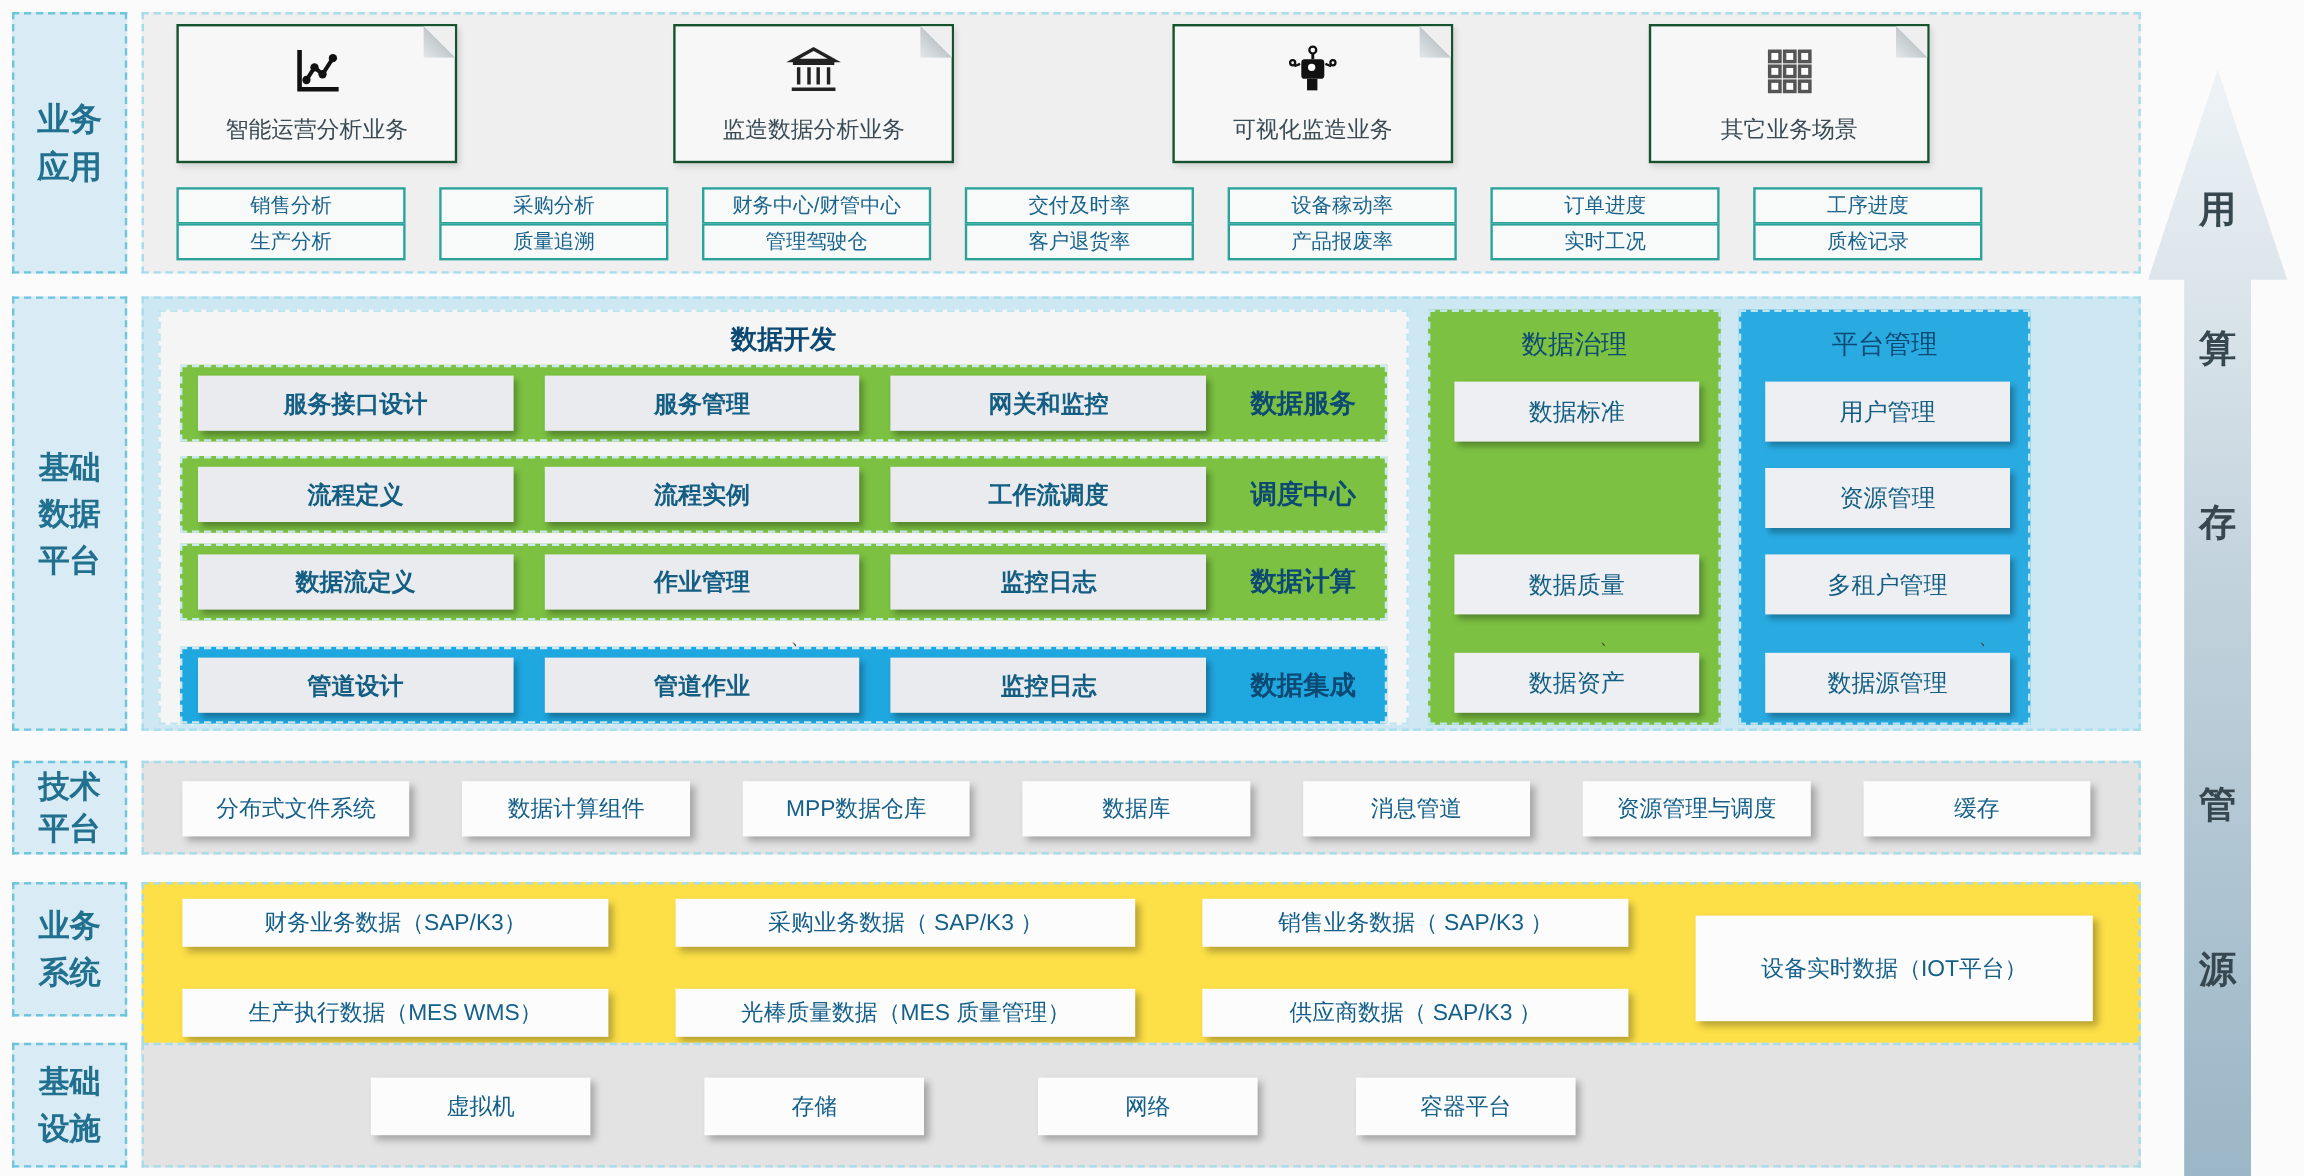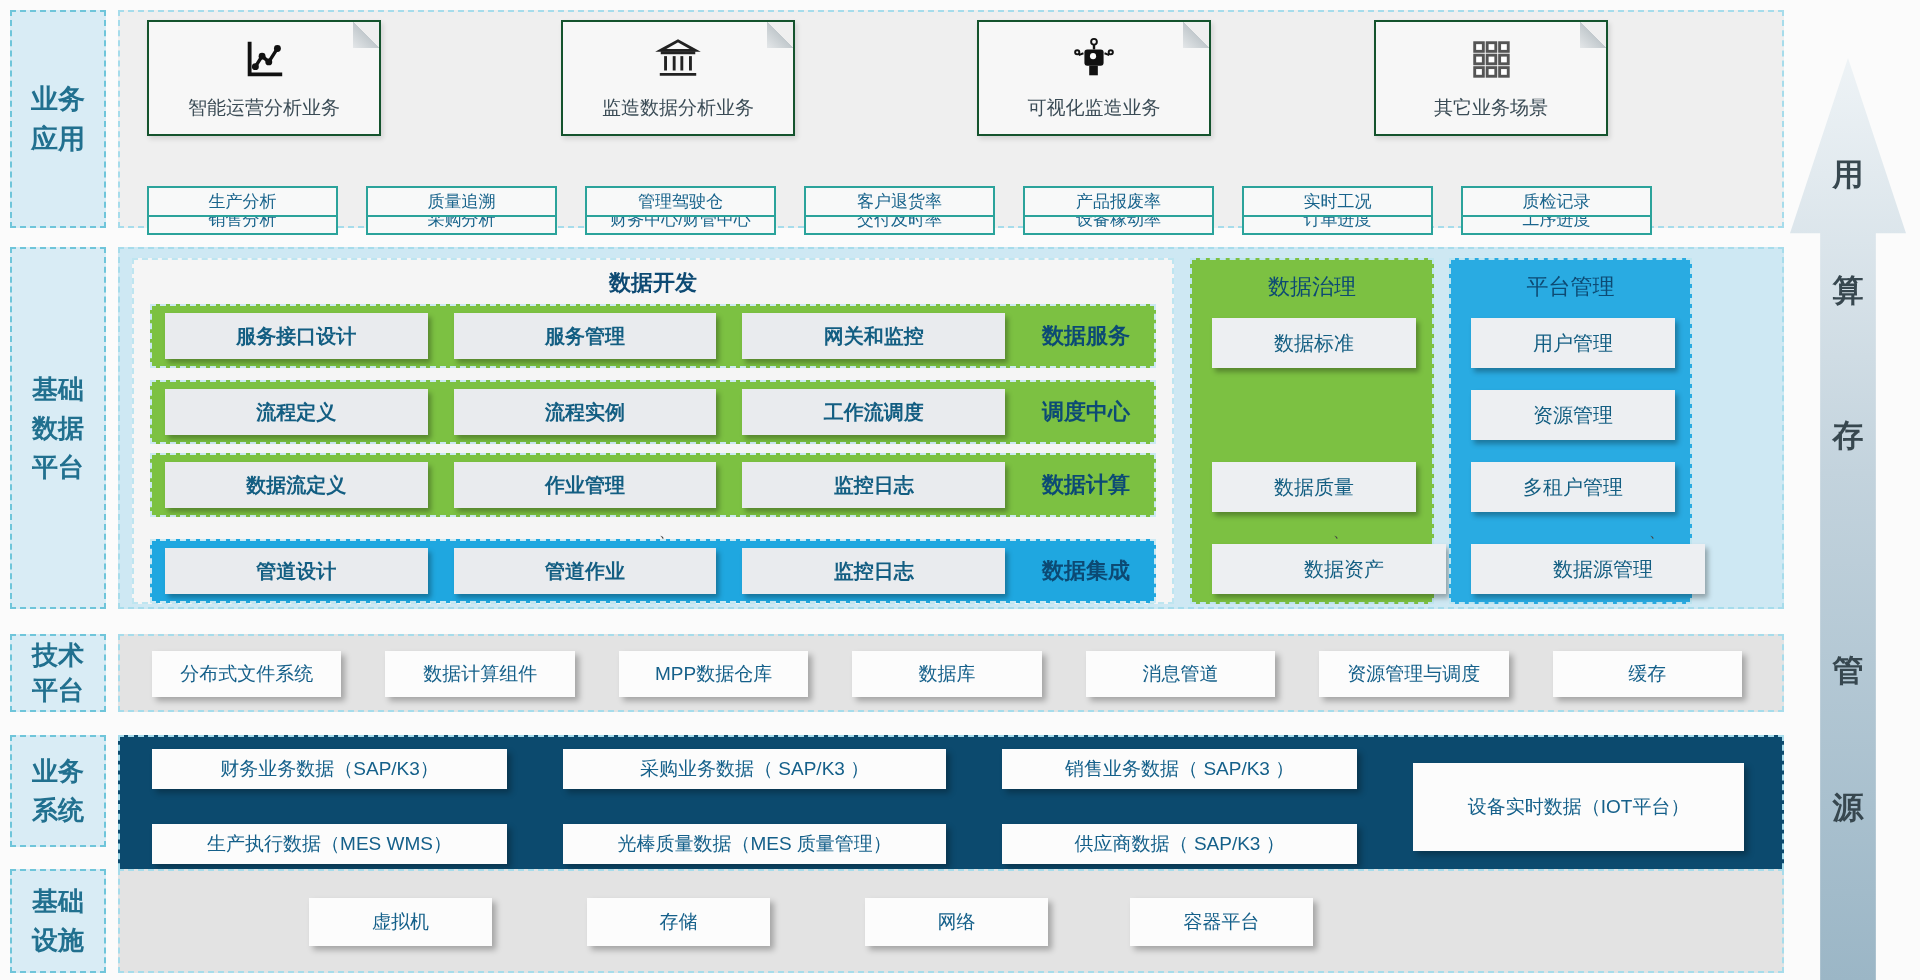--- a/index.html
+++ b/index.html
@@ -21,35 +21,35 @@
   .lb2{top:247px;height:362px;font-size:26px;}
   .lb3{top:634px;height:78px;font-size:26px;line-height:1.35;}
   .lb4{top:735px;height:112px;font-size:26px;}
   .lb5{top:869px;height:104px;font-size:26px;}
 
   
   .sec-body{position:absolute;left:118px;width:1666px;box-sizing:border-box;border:2px dashed #A6DCEB;}
   .s1{top:10px;height:218px;background:#EFEFEF;}
   .s2{top:247px;height:362px;background:#CEE8F3;}
   .s3{top:634px;height:78px;background:#E3E3E3;padding-left:11px;}
-  .s4{top:735px;height:144px;background:#0c4a6e;text-align:right;}
+  .s4{top:735px;height:144px;background:#fde047;text-align:right;}
   .s5{top:869px;height:104px;background:#E3E3E3;}
 
   
   .card{position:absolute;top:8px;width:230px;height:112px;background:#F7F7F7;
     border:2px solid #14532d;box-shadow:2px 3px 5px rgba(0,0,0,0.12);}
   .card .fold{position:absolute;top:0;right:0;width:26px;height:26px;
     background:linear-gradient(to bottom left,#EFEFEF 49%,#C2C9CD 50%,#E4E7E9 100%);}
   .card .ic{position:absolute;top:10px;left:0;right:0;height:54px;display:flex;align-items:center;justify-content:center;}
   .card .cl{position:absolute;bottom:13px;left:0;right:0;text-align:center;font-size:19px;color:#3A4B55;}
   .c1{left:27px;} .c2{left:441px;} .c3{left:857px;} .c4{left:1254px;}
 
   
   .chiprow{position:absolute;left:27px;right:130px;display:flex;gap:28px;}
-  .cr1{top:144px;margin-top:48px;} .cr2{top:174px;}
+  .cr1{top:144px;} .cr2{top:174px;}
   .chip{flex:1;height:31px;box-sizing:border-box;border:2px solid #2BA39B;background:#F8F9F9;
     color:#19648C;font-size:17px;display:flex;align-items:center;justify-content:center;}
 
   
   .devbox{position:absolute;left:12px;top:9px;width:1042px;height:346px;box-sizing:border-box;
     background:#F5F5F5;border:2px dashed #BEE5F0;}
   .devtitle{position:absolute;top:8px;left:0;right:0;text-align:center;font-size:22px;font-weight:bold;color:#0D4A73;}
   .strips{position:absolute;left:16px;right:16px;top:44px;}
   .strip{height:64px;display:grid;grid-template-columns:1fr 1fr 1fr 136px;align-items:center;
     box-sizing:border-box;border:2px dashed #CBE9F3;}
@@ -60,21 +60,21 @@
   .rlabel{text-align:center;font-size:22px;font-weight:bold;color:#0C4A74;}
 
   
   .panel{position:absolute;top:9px;height:346px;box-sizing:border-box;border:2px dashed #BEE5F0;}
   .panel.green{background:#7CC142;left:1070px;width:244px;}
   .panel.blue{background:#29ABE2;left:1329px;width:243px;}
   .ptitle{position:absolute;top:12px;left:0;right:0;text-align:center;font-size:22px;font-weight:normal;color:#0D4A73;}
   .pbox{position:absolute;left:20px;width:204px;height:50px;background:#EDEFF2;
     box-shadow:3px 4px 5px rgba(0,0,0,0.30);display:flex;align-items:center;justify-content:center;
     font-size:20px;color:#135E82;font-weight:500;}
-  .pb1{top:58px;} .pb2{top:130px;} .pb3{top:202px;} .pb4{top:284px;padding-left:30px;}
+  .pb1{top:58px;} .pb2{top:130px;} .pb3{top:202px;} .pb4{top:284px;}
   .mark{position:absolute;font-size:15px;color:#444;}
 
   
   .graybox{background:#FCFCFC;box-shadow:4px 4px 6px rgba(0,0,0,0.28);
     display:flex;align-items:center;justify-content:center;font-size:19px;color:#15608A;}
   .s3row{position:absolute;left:32px;right:40px;top:15px;display:flex;gap:44px;}
   .s3row .graybox{flex:1;height:46px;}
   .s4grid{position:absolute;left:32px;right:38px;top:12px;bottom:13px;display:grid;
     grid-template-columns:1.02fr 1.1fr 1.02fr 0.95fr;column-gap:56px;}
   .s4col{display:flex;flex-direction:column;justify-content:space-between;}

